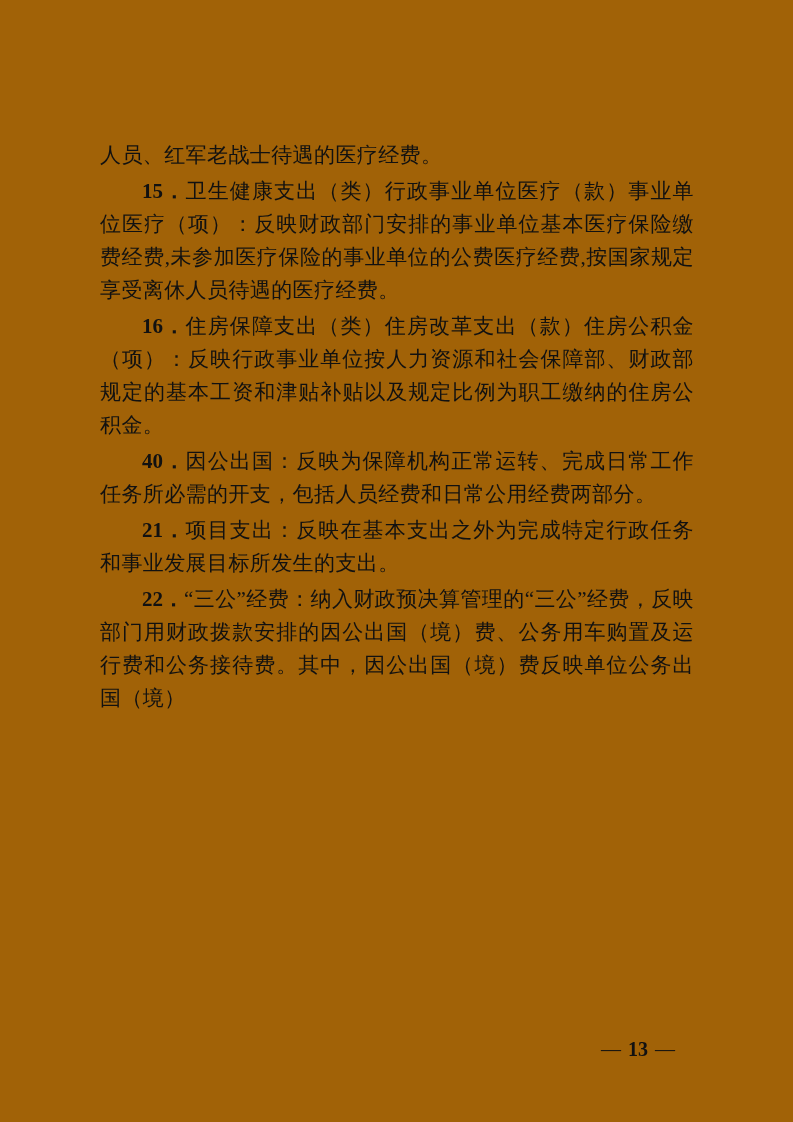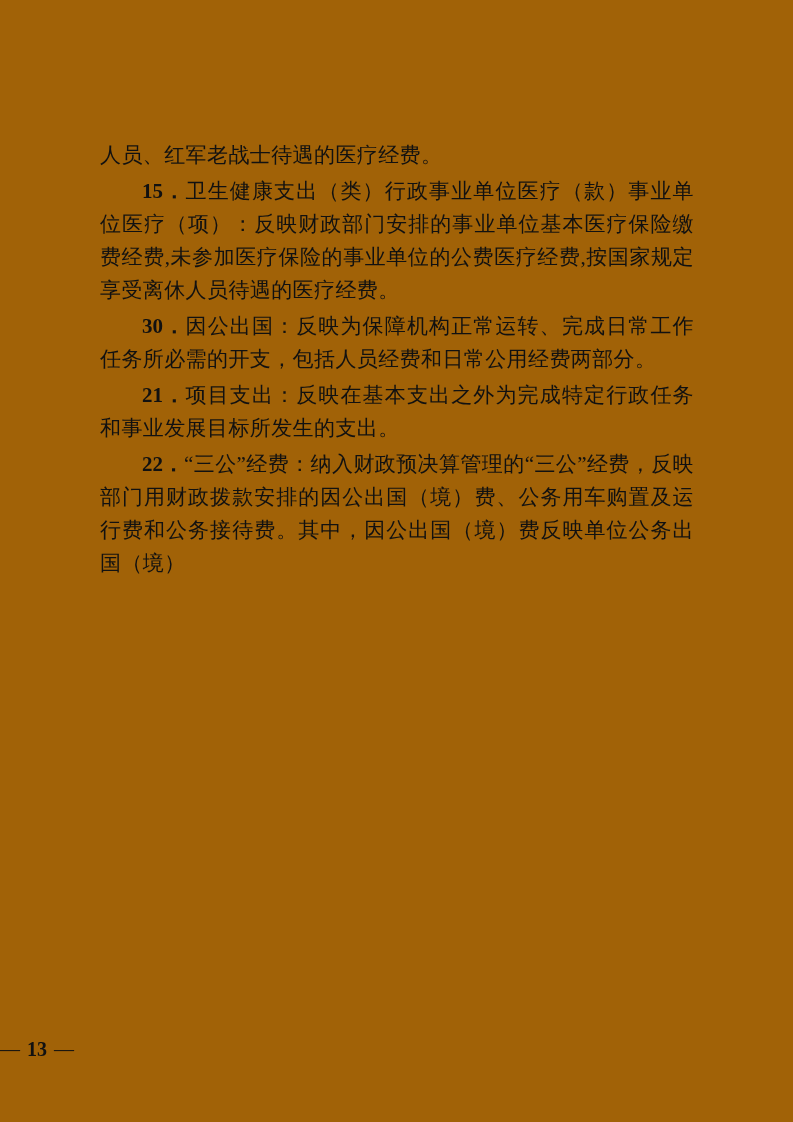--- a/index.html
+++ b/index.html
@@ -37,45 +37,46 @@
   }
   .num {
     font-weight: bold;
     letter-spacing: 0;
   }
   .footer {
     position: absolute;
     top: 1037px;
     left: 0;
     width: 675px;
-    text-align: left;
+    text-align: right;
     font-size: 20px;
     line-height: 24px;
     color: #111111;
   }
   .footer .pagenum {
     font-weight: bold;
     margin: 0 7px;
   }
 </style>
 </head>
 <body>
 
 <div class="page">
   <div class="content">
 
     <p class="para no-indent">人员、红军老战士待遇的医疗经费。</p>
 
     <p class="para"><b class="num">15．</b><span>卫生健康支出（类）行政事业单位医疗（款）事业单位医疗（项）：反映财政部门安排的事业单位基本医疗保险缴费经费,未参加医疗保险的事业单位的公费医疗经费,按国家规定享受离休人员待遇的医疗经费。</span></p>
 
+    <p class="para"><b class="num">16．</b><span>住房保障支出（类）住房改革支出（款）住房公积金（项）：反映行政事业单位按人力资源和社会保障部、财政部规定的基本工资和津贴补贴以及规定比例为职工缴纳的住房公积金。</span></p>
 
 
 
 
-    <p class="para"><b class="num">30．</b><span>因公出国：反映为保障机构正常运转、完成日常工作任务所必需的开支，包括人员经费和日常公用经费两部分。</span></p>
+    <p class="para"><b class="num">40．</b><span>因公出国：反映为保障机构正常运转、完成日常工作任务所必需的开支，包括人员经费和日常公用经费两部分。</span></p>
 
     <p class="para"><b class="num">21．</b><span>项目支出：反映在基本支出之外为完成特定行政任务和事业发展目标所发生的支出。</span></p>
 
     <p class="para"><b class="num">22．</b><span>“三公”经费：纳入财政预决算管理的“三公”经费，反映部门用财政拨款安排的因公出国（境）费、公务用车购置及运行费和公务接待费。其中，因公出国（境）费反映单位公务出国（境）</span></p>
 
   </div>
 
   <div class="footer">
     <span>—</span><b class="pagenum">13</b><span>—</span>
   </div>

